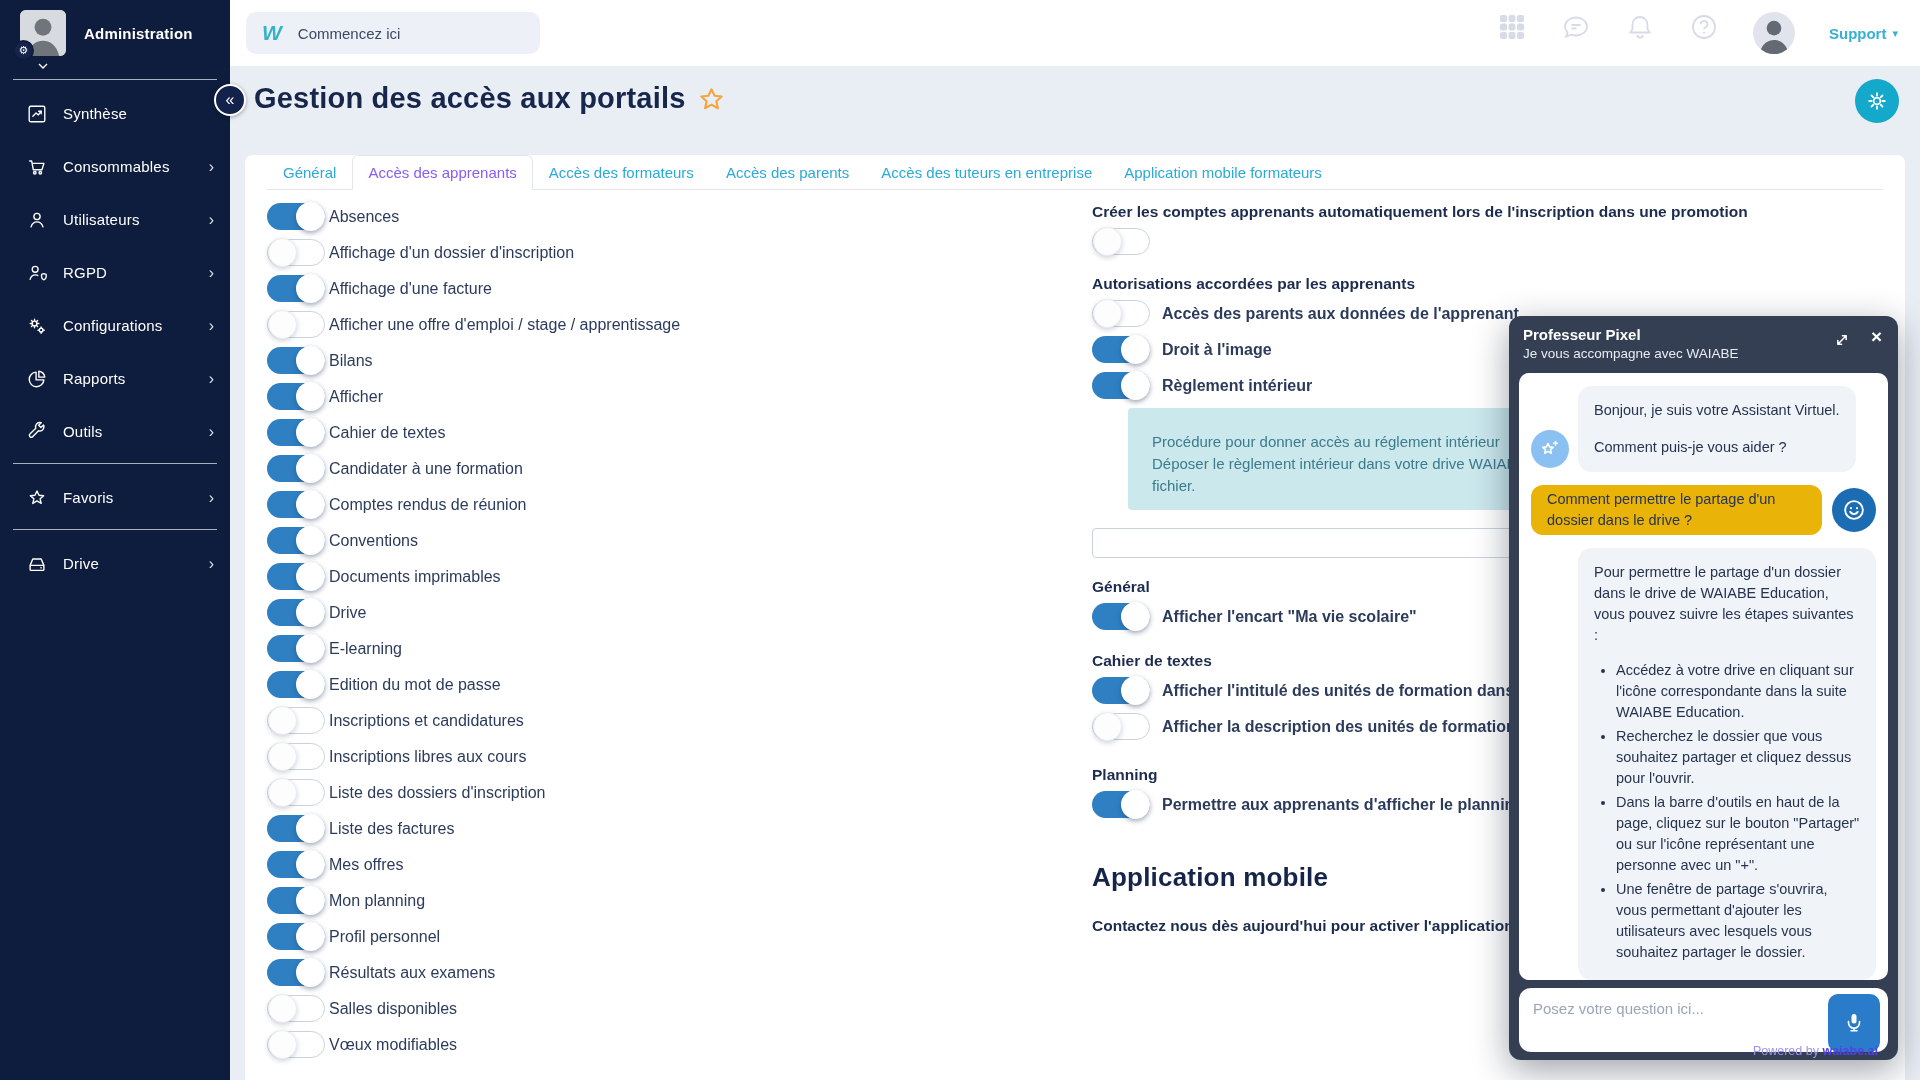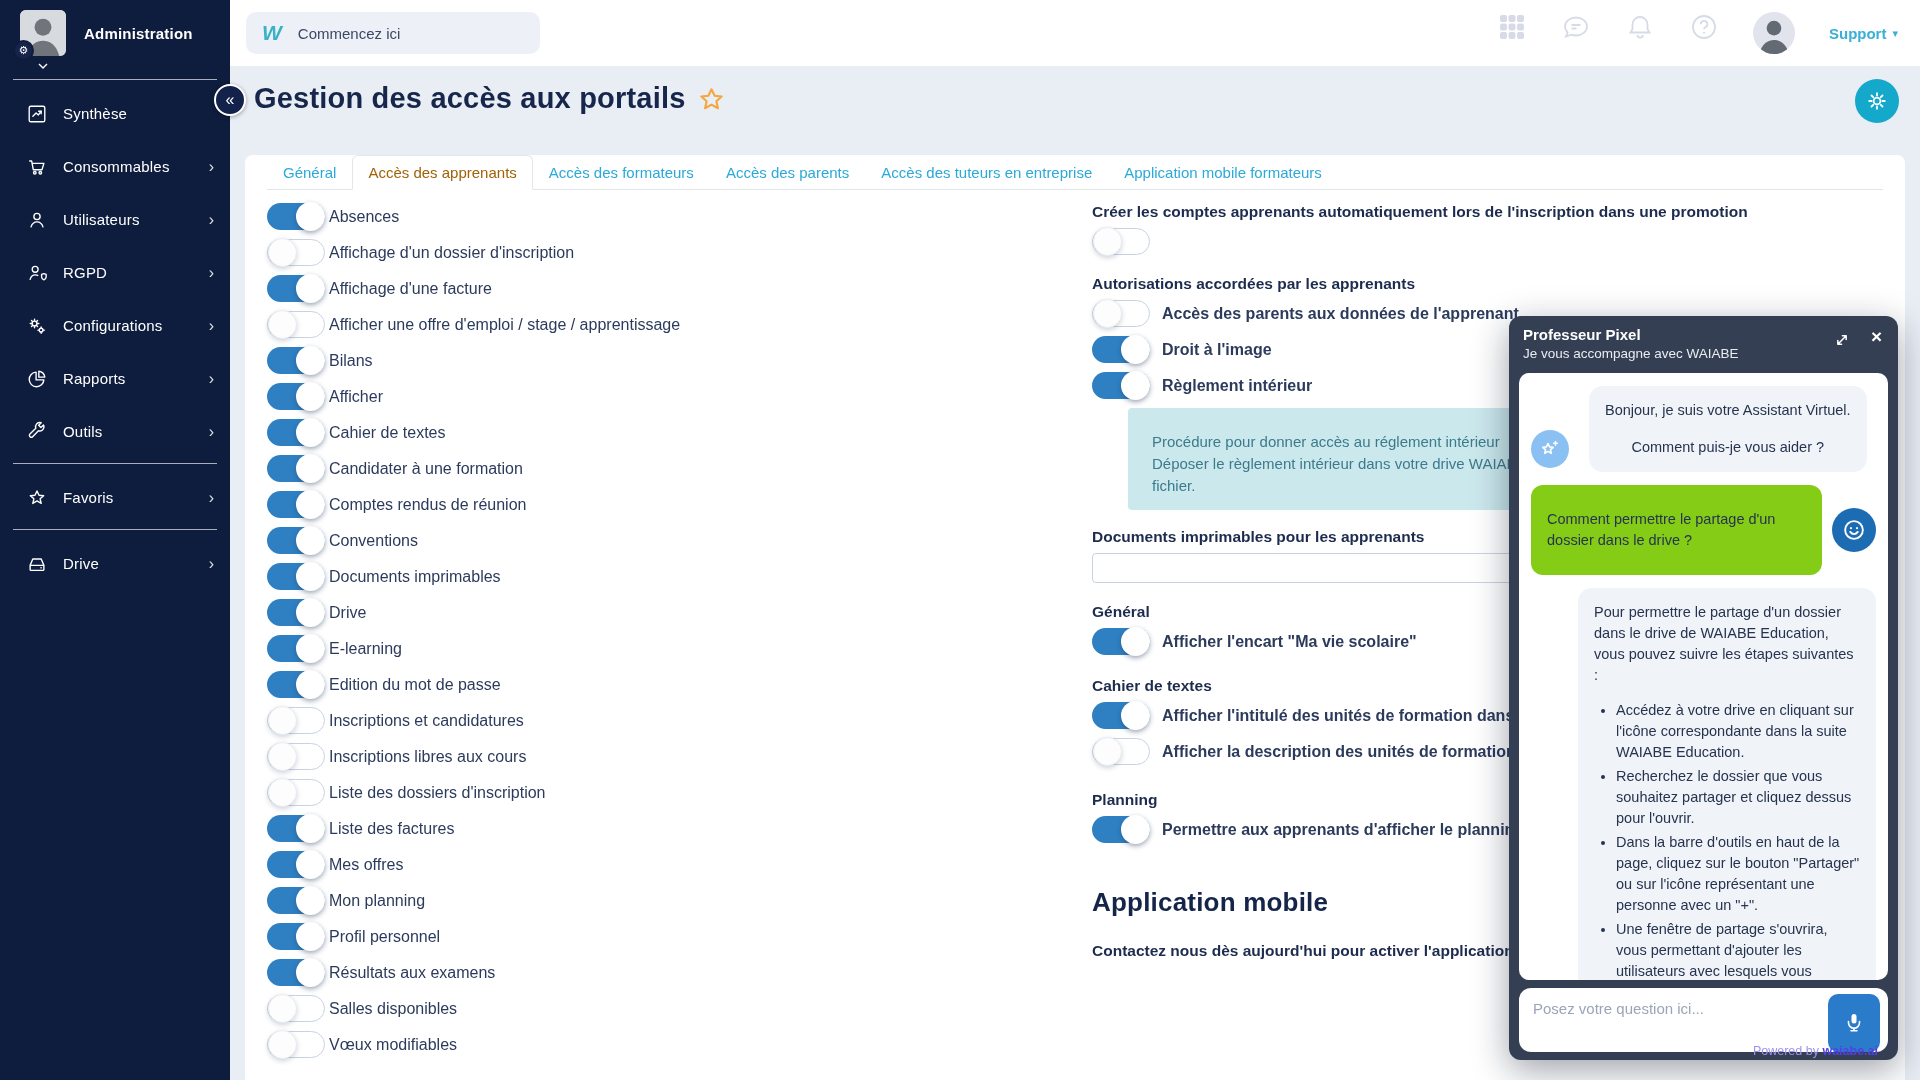--- a/index.html
+++ b/index.html
@@ -36,21 +36,21 @@
   .back-btn { position:absolute; left:214px; top:84px; width:32px; height:32px; border-radius:50%; background:#13224a; border:2px solid #fff; color:#fff; font-size:16px; line-height:27px; text-align:center; cursor:pointer; z-index:20; box-shadow:0 1px 4px rgba(0,0,0,.35); }
   .page-head { position:absolute; left:254px; top:82px; display:flex; align-items:center; gap:12px; }
   .page-title { font-size:29px; font-weight:bold; color:#17264b; letter-spacing:.2px; }
   .fav-star { width:27px; height:27px; cursor:pointer; margin-top:2px; }
   .gear-btn { position:absolute; right:21px; top:79px; width:44px; height:44px; border-radius:50%; background:#14a8ca; display:flex; align-items:center; justify-content:center; cursor:pointer; z-index:5; }
 
   
   .card { position:absolute; left:245px; top:155px; width:1660px; height:940px; background:#fff; border-radius:8px 8px 0 0; padding:0 22px; z-index:1; }
   .tabs { display:flex; border-bottom:1px solid #e2e6eb; }
   .tab { font-size:15px; color:#2ba9d8; padding:8px 15px; border:1px solid transparent; margin-bottom:-1px; border-radius:6px 6px 0 0; cursor:pointer; white-space:nowrap; }
-  .tab.active { background:#fff; color:#a16207; border-color:#e2e6eb; border-bottom-color:#fff; }
+  .tab.active { background:#fff; color:#8b5cf6; border-color:#e2e6eb; border-bottom-color:#fff; }
   .content { display:flex; padding-top:13px; }
   .col-left { width:825px; flex:none; }
   .col-right { flex:1; min-width:0; }
 
   
   .trow { display:flex; align-items:center; gap:4px; height:27px; margin-bottom:9px; }
   .trow.r { gap:12px;font-weight:bold; }
   .toggle { position:relative; width:58px; height:27px; border-radius:14px; flex:none; cursor:pointer; }
   .toggle.on { background:#2e80c3; }
   .toggle.off { background:#fff; border:1px solid #c9d3e0; }
@@ -71,24 +71,24 @@
   
   .chat { position:absolute; left:1509px; top:316px; width:389px; height:744px; background:#343f53; border-radius:12px; box-shadow:0 10px 36px rgba(10,20,40,.4); display:flex; flex-direction:column; z-index:40; }
   .chat-head { padding:10px 14px 8px; position:relative; color:#fff; flex:none; }
   .chat-title { font-size:15px; font-weight:bold; }
   .chat-sub { font-size:13.5px; margin-top:3px; color:#e9ecf1; }
   .chat-expand { position:absolute; right:46px; top:14px; width:20px; height:20px; cursor:pointer; }
   .chat-close { position:absolute; right:16px; top:10px; font-size:19px; color:#fff; cursor:pointer; font-weight:bold; }
   .chat-body { margin:4px 10px 0; background:#fff; border-radius:10px; flex:1; overflow:hidden; padding:13px 12px; }
   .bubble { border-radius:14px; padding:14px 16px; font-size:14.5px; line-height:21px; color:#26344f; background:#f0f3f8; }
   .bubble p.p2 { margin-top:16px; }
-  .row-bot1 { display:flex; align-items:flex-end; gap:20px;text-align:center; }
+  .row-bot1 { display:flex; align-items:flex-end; gap:9px; }
   .avatar-bot { width:38px; height:38px; border-radius:50%; background:#8ac1f2; flex:none; display:flex; align-items:center; justify-content:center; margin-bottom:4px; }
   .row-user { display:flex; align-items:center; gap:10px; margin:13px 0; }
-  .bubble-user { background:#84cc16; flex:1; padding:24px 16px; border-radius:12px; font-size:14.5px; line-height:21px; color:#26344f; }
+  .bubble-user { background:#eab308; flex:1; padding:4px 16px; border-radius:12px; font-size:14.5px; line-height:21px; color:#26344f; }
   .avatar-user { width:44px; height:44px; border-radius:50%; background:#1c6cb4; flex:none; display:flex; align-items:center; justify-content:center; }
   .row-bot2 { margin-left:47px; }
   .bubble ul { margin:14px 0 0; padding-left:22px; }
   .bubble li { margin-bottom:3px; }
   .chat-foot { flex:none; position:relative; padding:8px 10px 8px; }
   .input-card { background:#fff; border-radius:12px; height:64px; position:relative; }
   .chat-input { position:absolute; left:14px; top:12px; width:270px; border:none; outline:none; background:transparent; font:inherit; font-size:15px; color:#333; }
   .chat-input::placeholder { color:#9aa5b7; }
   .mic-btn { position:absolute; right:8px; top:6px; width:52px; height:58px; border-radius:10px; background:#2a7ccb; display:flex; align-items:center; justify-content:center; cursor:pointer; }
   .powered { position:absolute; right:20px; bottom:2px; font-size:12.5px; color:#a093f0; z-index:2; }
@@ -458,21 +458,20 @@
             </span>
             <span class="tlabel">Règlement intérieur</span>
           </div>
         </div>
         <div class="alert" style="margin-top: 8px;">
           <p class="gap">Procédure pour donner accès au réglement intérieur</p>
           <p>Déposer le règlement intérieur dans votre drive WAIABE</p>
           <p>fichier.</p>
         </div>
         <div class="rblock" style="margin-top: 18px;">
-          <div class="rtitle">Documents imprimables pour les apprenants</div>
           <input class="rinput" value="" style="">
         </div>
         <div class="rblock" style="margin-top: 20px;">
           <div class="rtitle">Général</div>
           <div class="trow r">
             <span class="toggle on">
               <span class="knob"></span>
             </span>
             <span class="tlabel">Afficher l'encart "Ma vie scolaire"</span>
           </div>

